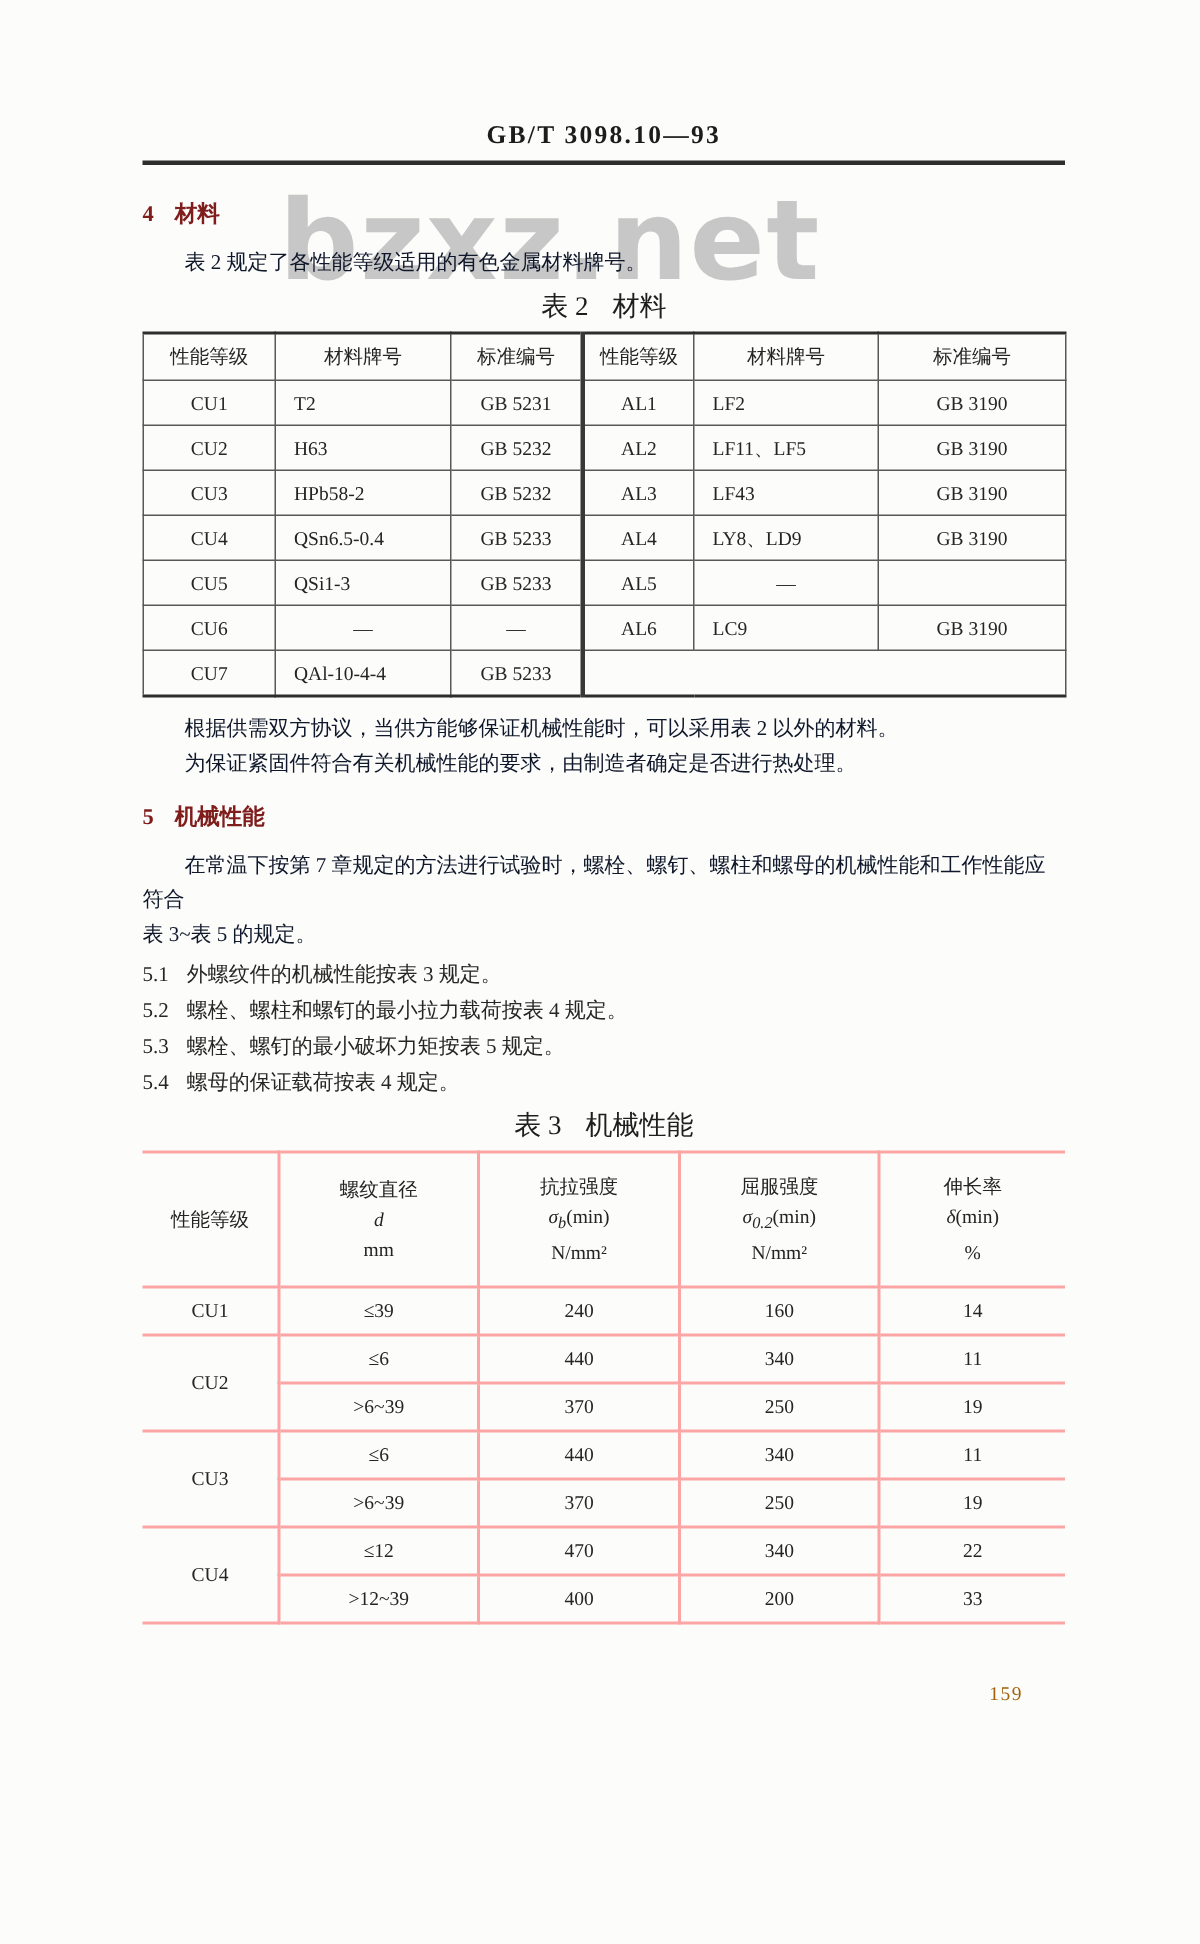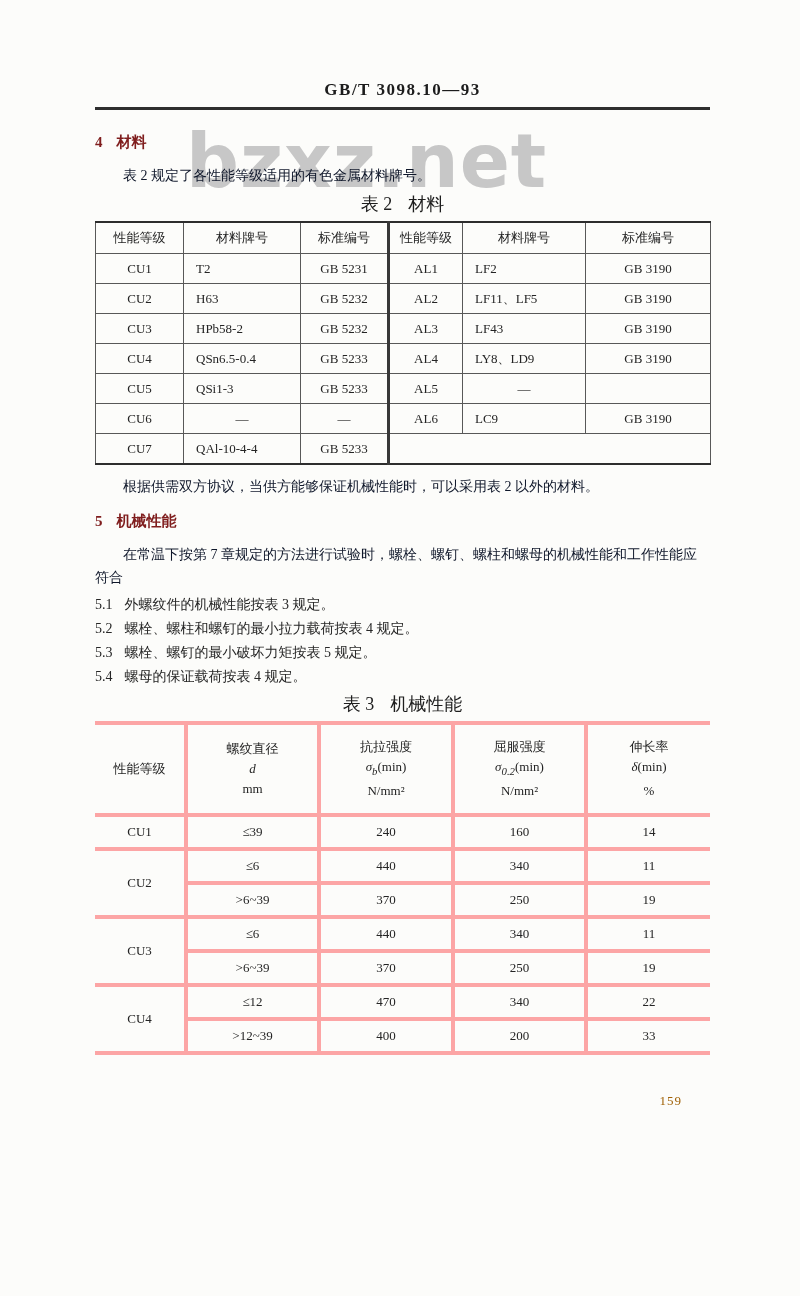--- a/index.html
+++ b/index.html
@@ -78,21 +78,21 @@
     padding:0 4px;
     overflow:hidden;
   }
   .t2 th{height:30px;}
   .t2 .mid{border-left:3px solid #383838;}
   .t2 .mat{text-align:left;padding-left:12px;}
   .t2 .ctr{text-align:center;}
   
   .t3{border-top:2px solid #2d2d2d;border-bottom:2px solid #2d2d2d;}
   .t3 td,.t3 th{
-    border:4px solid #fca5a5;
+    border:2px solid #fca5a5;
     text-align:center;
     font-weight:normal;
     padding:0 4px;
     overflow:hidden;
   }
   .t3 td{height:30px;}
   .t3 tr > *:first-child{border-left:none;}
   .t3 tr > *:last-child{border-right:none;}
   .t3 th{height:88px;vertical-align:middle;}
   .t3 .hline{display:block;line-height:20px;}
@@ -204,26 +204,28 @@
       <tr>
         <td>CU7</td>
         <td class="mat">QAl-10-4-4</td>
         <td>GB 5233</td>
         <td class="mid" colspan="3"></td>
       </tr>
     </tbody>
       </table>
 
     <div class="para" style="margin-top:10px">根据供需双方协议，当供方能够保证机械性能时，可以采用表 2 以外的材料。</div>
+    <div class="para" style="margin-top:0">为保证紧固件符合有关机械性能的要求，由制造者确定是否进行热处理。</div>
 
     <div class="sec-heading" style="margin-top:14px">
       <span class="sec-num">5</span><span>机械性能</span>
     </div>
 
     <div class="para" style="margin-top:12px">在常温下按第 7 章规定的方法进行试验时，螺栓、螺钉、螺柱和螺母的机械性能和工作性能应符合</div>
+    <div class="para noindent" style="margin-top:0">表 3~表 5 的规定。</div>
 
     <div class="clause-item" style="margin-top:4px">
       <span class="clause-num">5.1</span><span>外螺纹件的机械性能按表 3 规定。</span>
     </div>
     <div class="clause-item">
       <span class="clause-num">5.2</span><span>螺栓、螺柱和螺钉的最小拉力载荷按表 4 规定。</span>
     </div>
     <div class="clause-item">
       <span class="clause-num">5.3</span><span>螺栓、螺钉的最小破坏力矩按表 5 规定。</span>
     </div>

